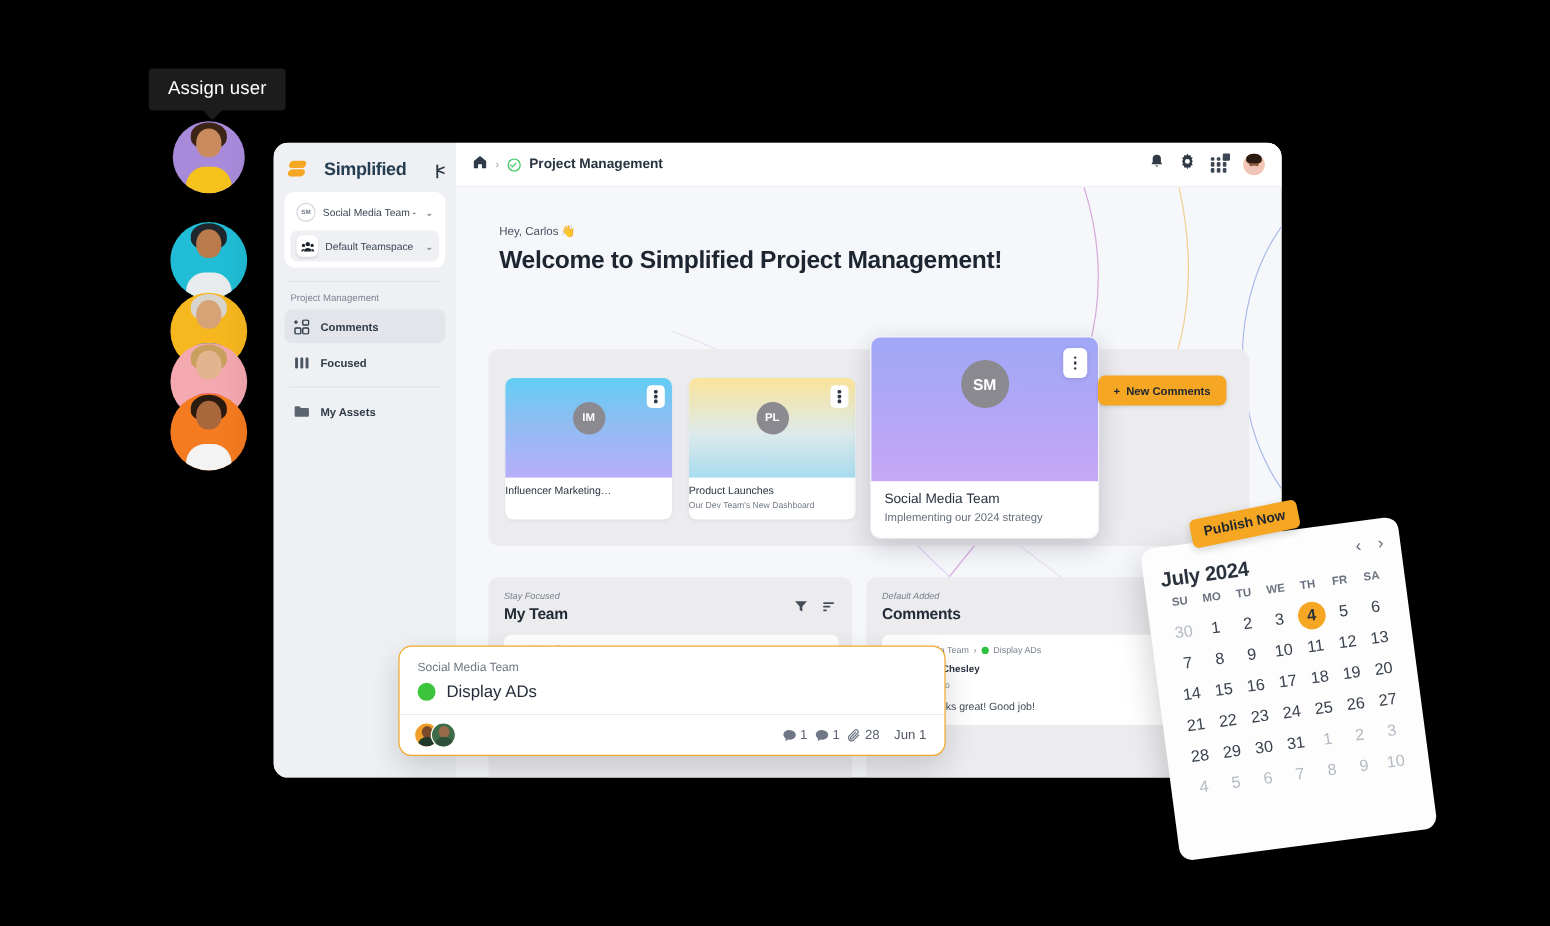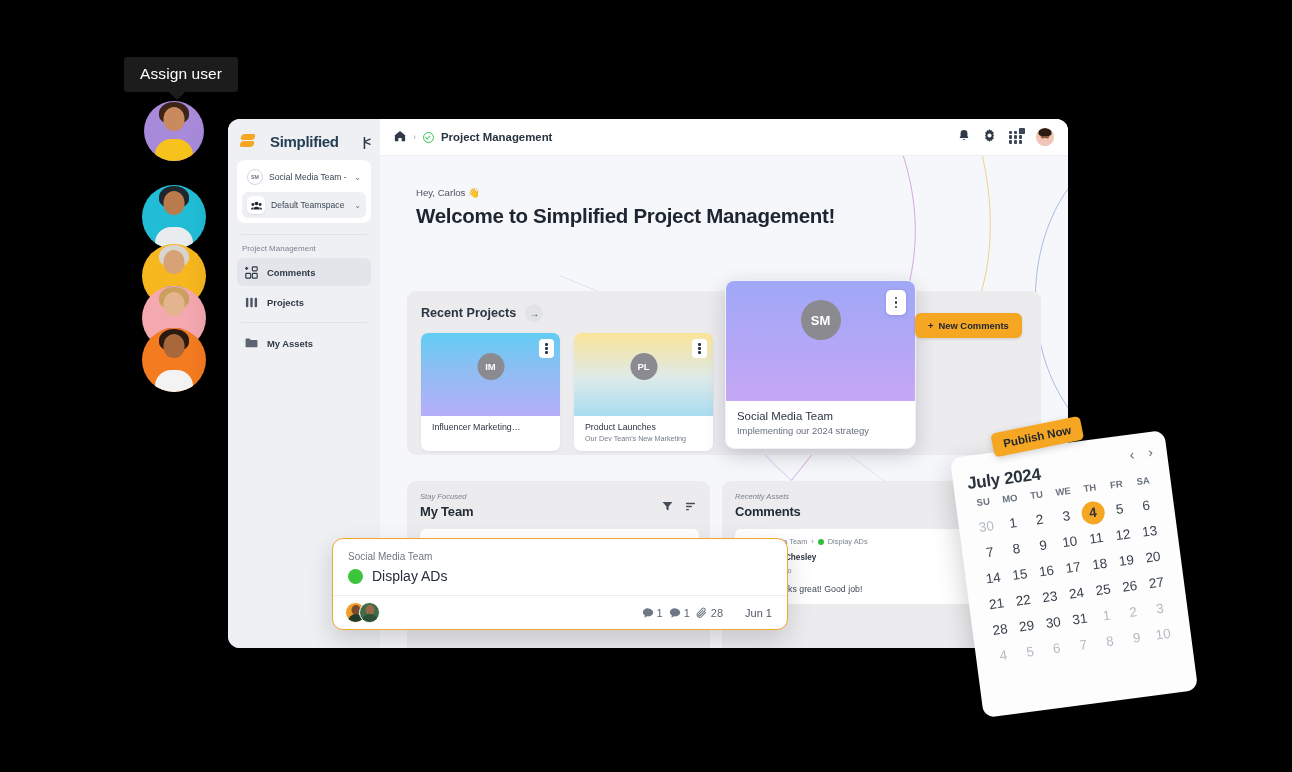--- a/index.html
+++ b/index.html
@@ -159,21 +159,21 @@
     width: 27px; height: 27px; border-radius: 50%; background: #8a8a90;
     color: #fff; font-size: 9.5px; font-weight: 600;
     display: flex; align-items: center; justify-content: center;
   }
   .kebab {
     position: absolute; right: 6px; top: 6px; width: 15px; height: 19px;
     background: #fff; border-radius: 4px;
     display: flex; flex-direction: column; align-items: center; justify-content: center; gap: 1.8px;
   }
   .kebab i { width: 2.2px; height: 2.2px; border-radius: 50%; background: #2f3846; display: block; }
-  .pcard .meta { padding: 6px 7px 8px 11px; }
+  .pcard .meta { padding: 6px 7px 8px 0; }
   .pcard .pname { font-size: 8.8px; color: #2b3441; }
   .pcard .pdesc { font-size: 7.2px; color: #737c89; margin-top: 2px; }
 
   .pcard.c1 .cover { background: linear-gradient(180deg,#62cdf4 0%,#8fbdf2 45%,#b7aefa 100%); }
   .pcard.c2 .cover { background: linear-gradient(180deg,#fbe49a 0%,#ddeaea 55%,#a9dcf0 100%); padding-left: 28px; }
 
   .pcard.featured {
     position: absolute; left: 318px; top: -11px; width: 191px; z-index: 6;
     border-radius: 9px; box-shadow: 0 6px 20px rgba(30,30,60,.20);
     border: 1px solid #f1f1f3;
@@ -231,21 +231,21 @@
   .float-proj { font-size: 10px; color: #6e7783; }
   .float-name { font-size: 14px; color: #242d39; display: flex; align-items: center; gap: 9px; margin-top: 6px; }
   .float-name .dot { width: 15px; height: 15px; }
   .float-div { height: 1px; background: #ededf0; margin: 11px 0 0 0; }
   .float-bottom { display: flex; align-items: center; padding: 6px 15px 0 12px; }
   .stacked-avs { display: flex; position: relative; }
   .stacked-avs .sa { width: 21px; height: 21px; border-radius: 50%; border: 1.5px solid #fff; overflow: hidden; position: relative; }
   .stacked-avs .sa + .sa { margin-left: -7px; }
   .float-stats { margin-left: auto; display: flex; align-items: center; gap: 6px; font-size: 11px; color: #5c6572; }
   .float-stats .grp { display: flex; align-items: center; gap: 3px; }
-  .float-date { font-size: 11px; color: #4f5763; margin-left: 16px; }
+  .float-date { font-size: 11px; color: #4f5763; margin-left: 6px; }
 
   
   .cal-wrap {
     position: absolute; left: 966px; top: 443px; width: 216px; height: 262px;
     transform: rotate(-7.5deg); z-index: 30;
   }
   .cal {
     position: absolute; inset: 0; background: #fdfdfd; border-radius: 11px;
     box-shadow: 0 10px 28px rgba(0,0,0,.22); padding: 18px 14px 0 14px;
   }
@@ -365,21 +365,21 @@
       </div>
 
       <div class="nav-item">
         <span class="nav-ico">
           <svg width="13" height="13" viewBox="0 0 14 14">
               <rect x="1" y="2" width="2.6" height="10" rx="1" fill="#4b5563"></rect>
               <rect x="5.7" y="2" width="2.6" height="10" rx="1" fill="#4b5563"></rect>
               <rect x="10.4" y="2" width="2.6" height="10" rx="1" fill="#4b5563"></rect>
             </svg>
         </span>
-        <span>Projects</span>
+        <span>Focused</span>
       </div>
 
       <div class="nav-divider"></div>
 
       <div class="nav-item">
         <span class="nav-ico">
           <svg width="13" height="12" viewBox="0 0 14 12">
               <path d="M0.6 2.2a1 1 0 011-1h3.3l1.3 1.5h6.2a1 1 0 011 1v6a1 1 0 01-1 1H1.6a1 1 0 01-1-1z" fill="#5b6470"></path>
             </svg>
         </span>
@@ -442,24 +442,20 @@
           <path d="M180 120 C 260 150, 330 190, 420 260 C 490 315, 560 370, 640 415" fill="none" stroke="#e3e2ef" stroke-width="1"></path>
           <path d="M330 235 C 380 300, 430 350, 520 400 C 580 432, 640 450, 690 462" fill="none" stroke="#ded9f3" stroke-width="1.2"></path>
         </svg>
 
         <div class="greet">
           <div class="greet-hello">Hey, Carlos 👋</div>
           <div class="greet-title">Welcome to Simplified Project Management!</div>
         </div>
 
         <div class="recent">
-          <div class="recent-head">
-            <span class="recent-title">Recent Projects</span>
-            <span class="arrow-circle">→</span>
-          </div>
 
           <div class="cards">
             <div class="pcard c1">
               <div class="cover">
                 <span class="mono">IM</span>
                 <span class="kebab">
                     <i></i>
                     <i></i>
                     <i></i>
                   </span>
@@ -473,21 +469,21 @@
               <div class="cover">
                 <span class="mono">PL</span>
                 <span class="kebab">
                     <i></i>
                     <i></i>
                     <i></i>
                   </span>
               </div>
               <div class="meta">
                 <div class="pname">Product Launches</div>
-                <div class="pdesc">Our Dev Team's New Marketing</div>
+                <div class="pdesc">Our Dev Team's New Dashboard</div>
               </div>
             </div>
           </div>
 
           <div class="pcard featured">
             <div class="cover">
               <span class="mono">SM</span>
               <span class="kebab">
                   <i></i>
                   <i></i>
@@ -535,21 +531,21 @@
           <div class="task-row" style="margin-top:8px">
             <div class="task-proj">Social Media Team</div>
             <div class="task-name">
               <span class="dot" style="background:#e2703a"></span>
               <span></span>
             </div>
           </div>
         </div>
 
         <div class="panel comments">
-          <div class="panel-eyebrow">Recently Assets</div>
+          <div class="panel-eyebrow">Default Added</div>
           <div class="panel-title">Comments</div>
 
           <div class="cmt-row">
             <div class="cmt-bread">
               <span>Social Media Team</span>
               <span>›</span>
               <span class="dot" style="width:6px;height:6px;background:#2fbf3f"></span>
               <span>Display ADs</span>
             </div>
             <div class="cmt-user">

